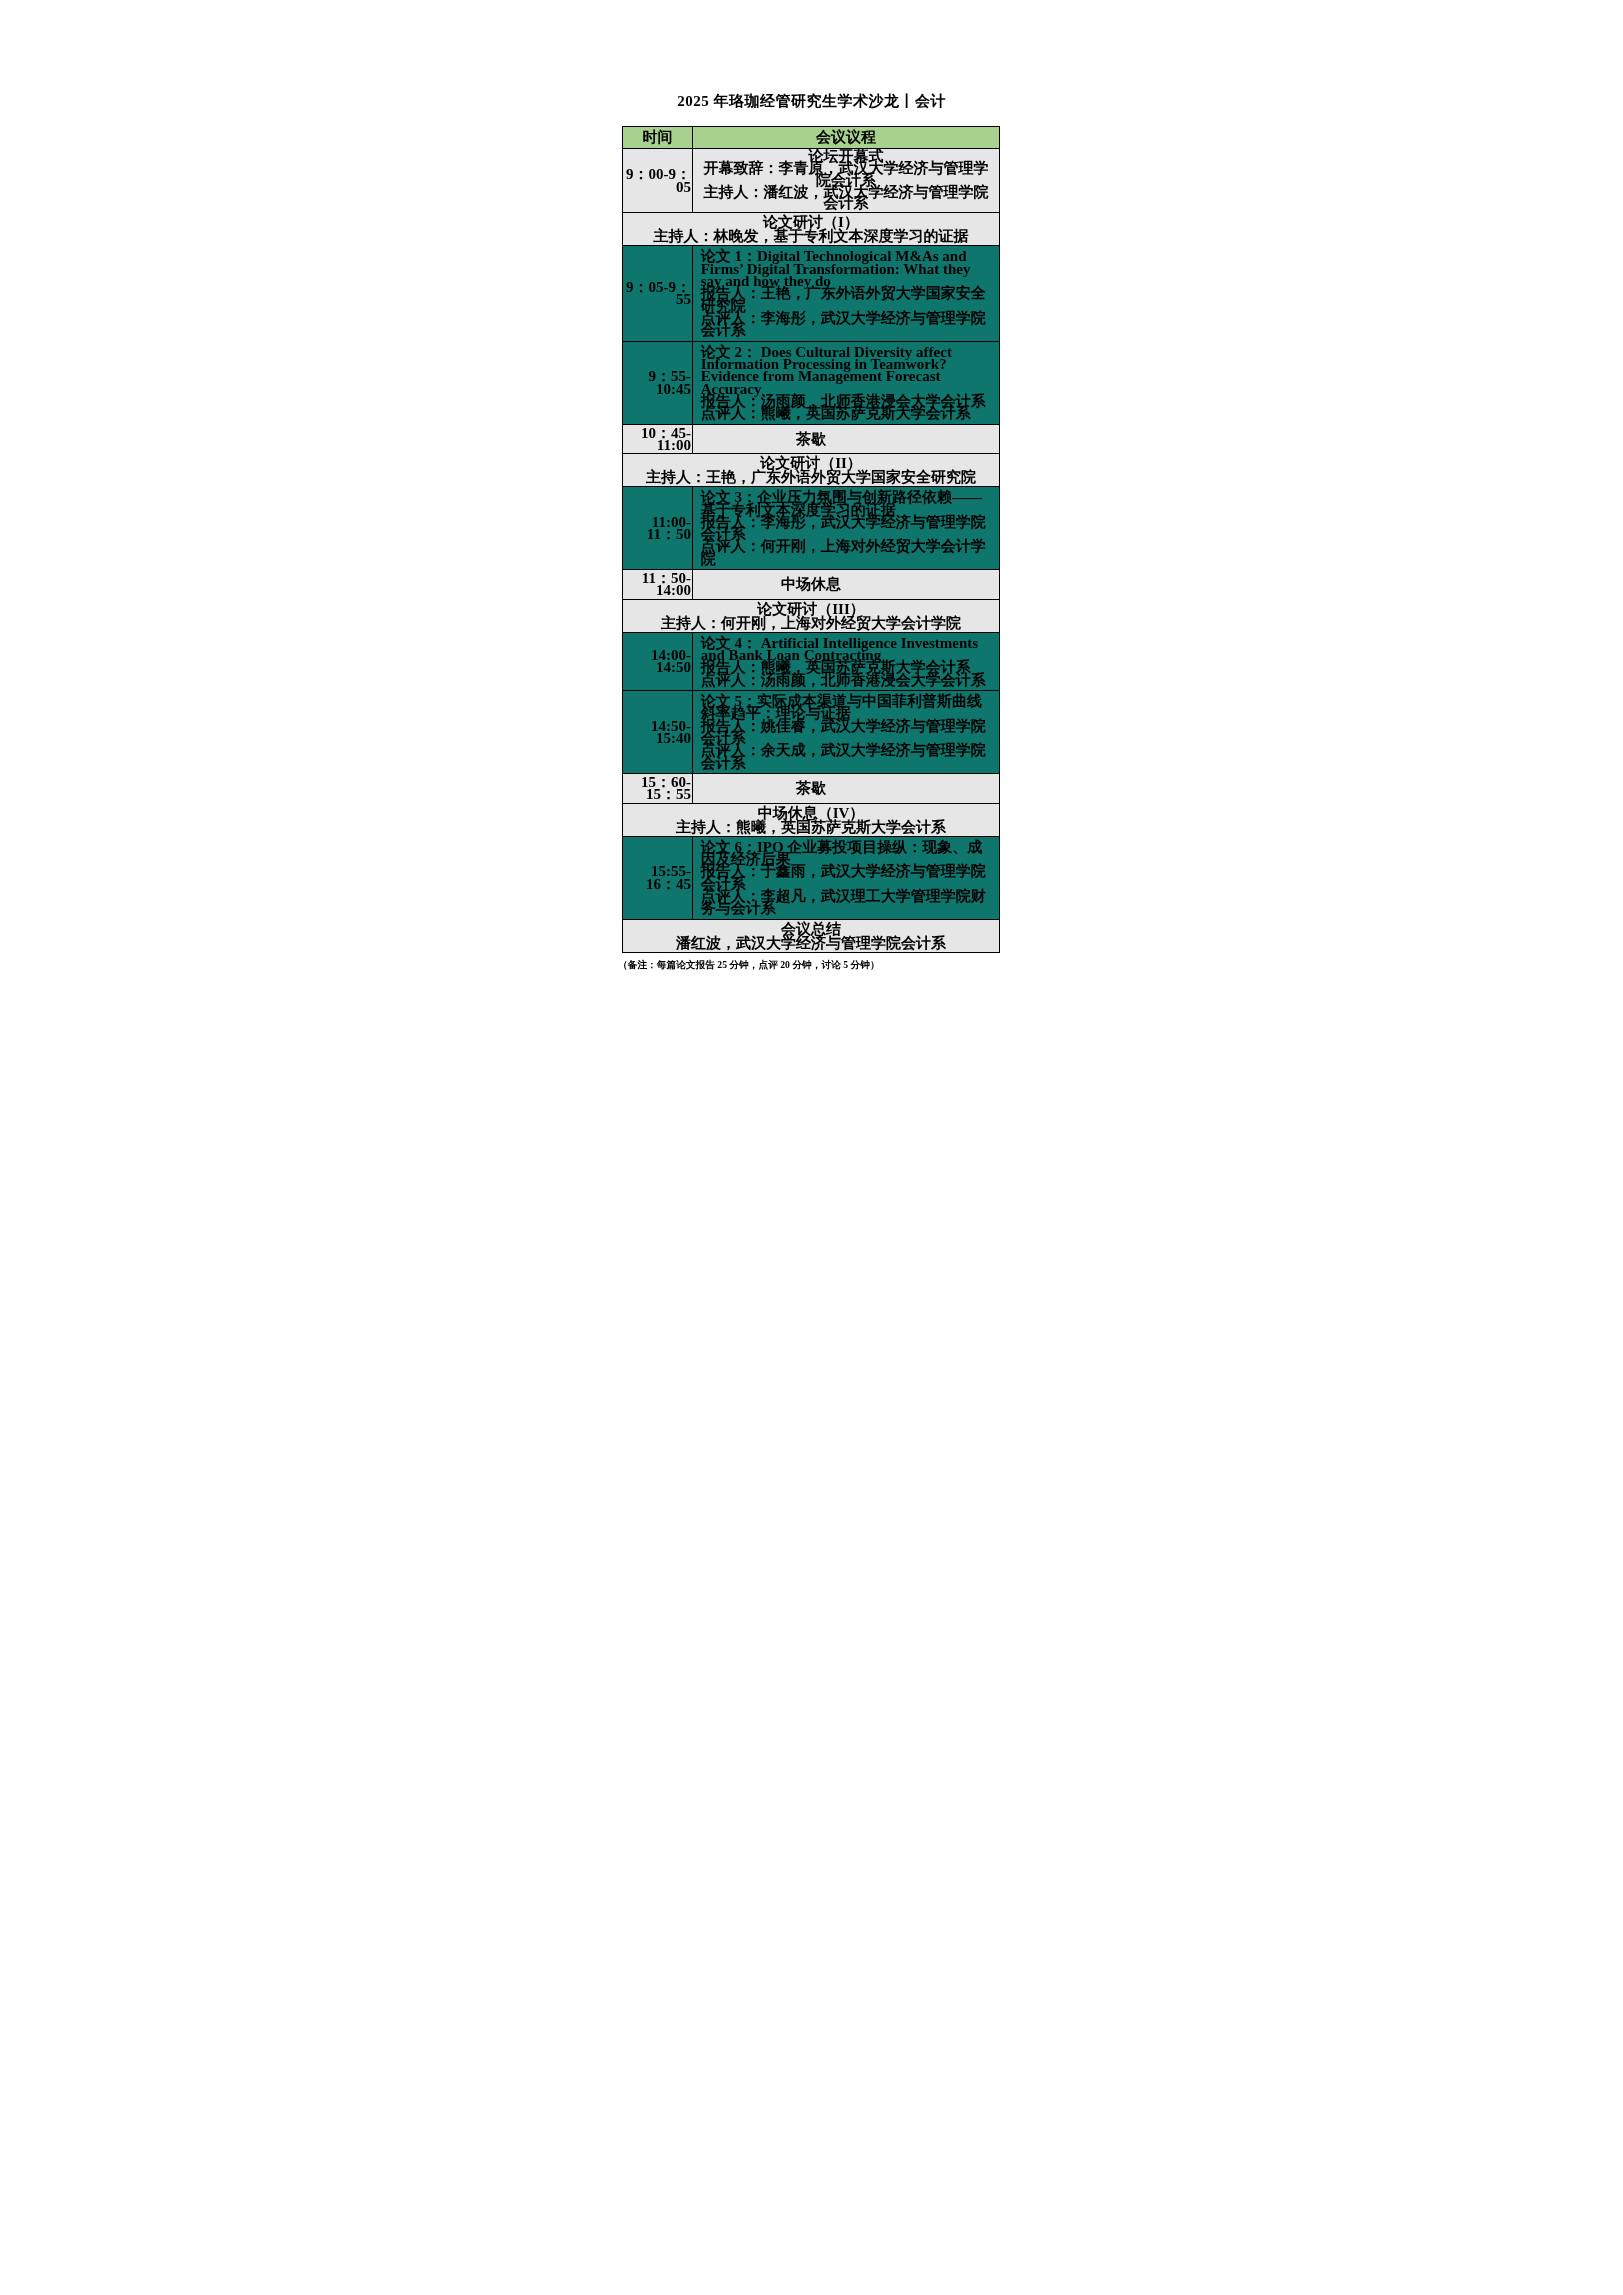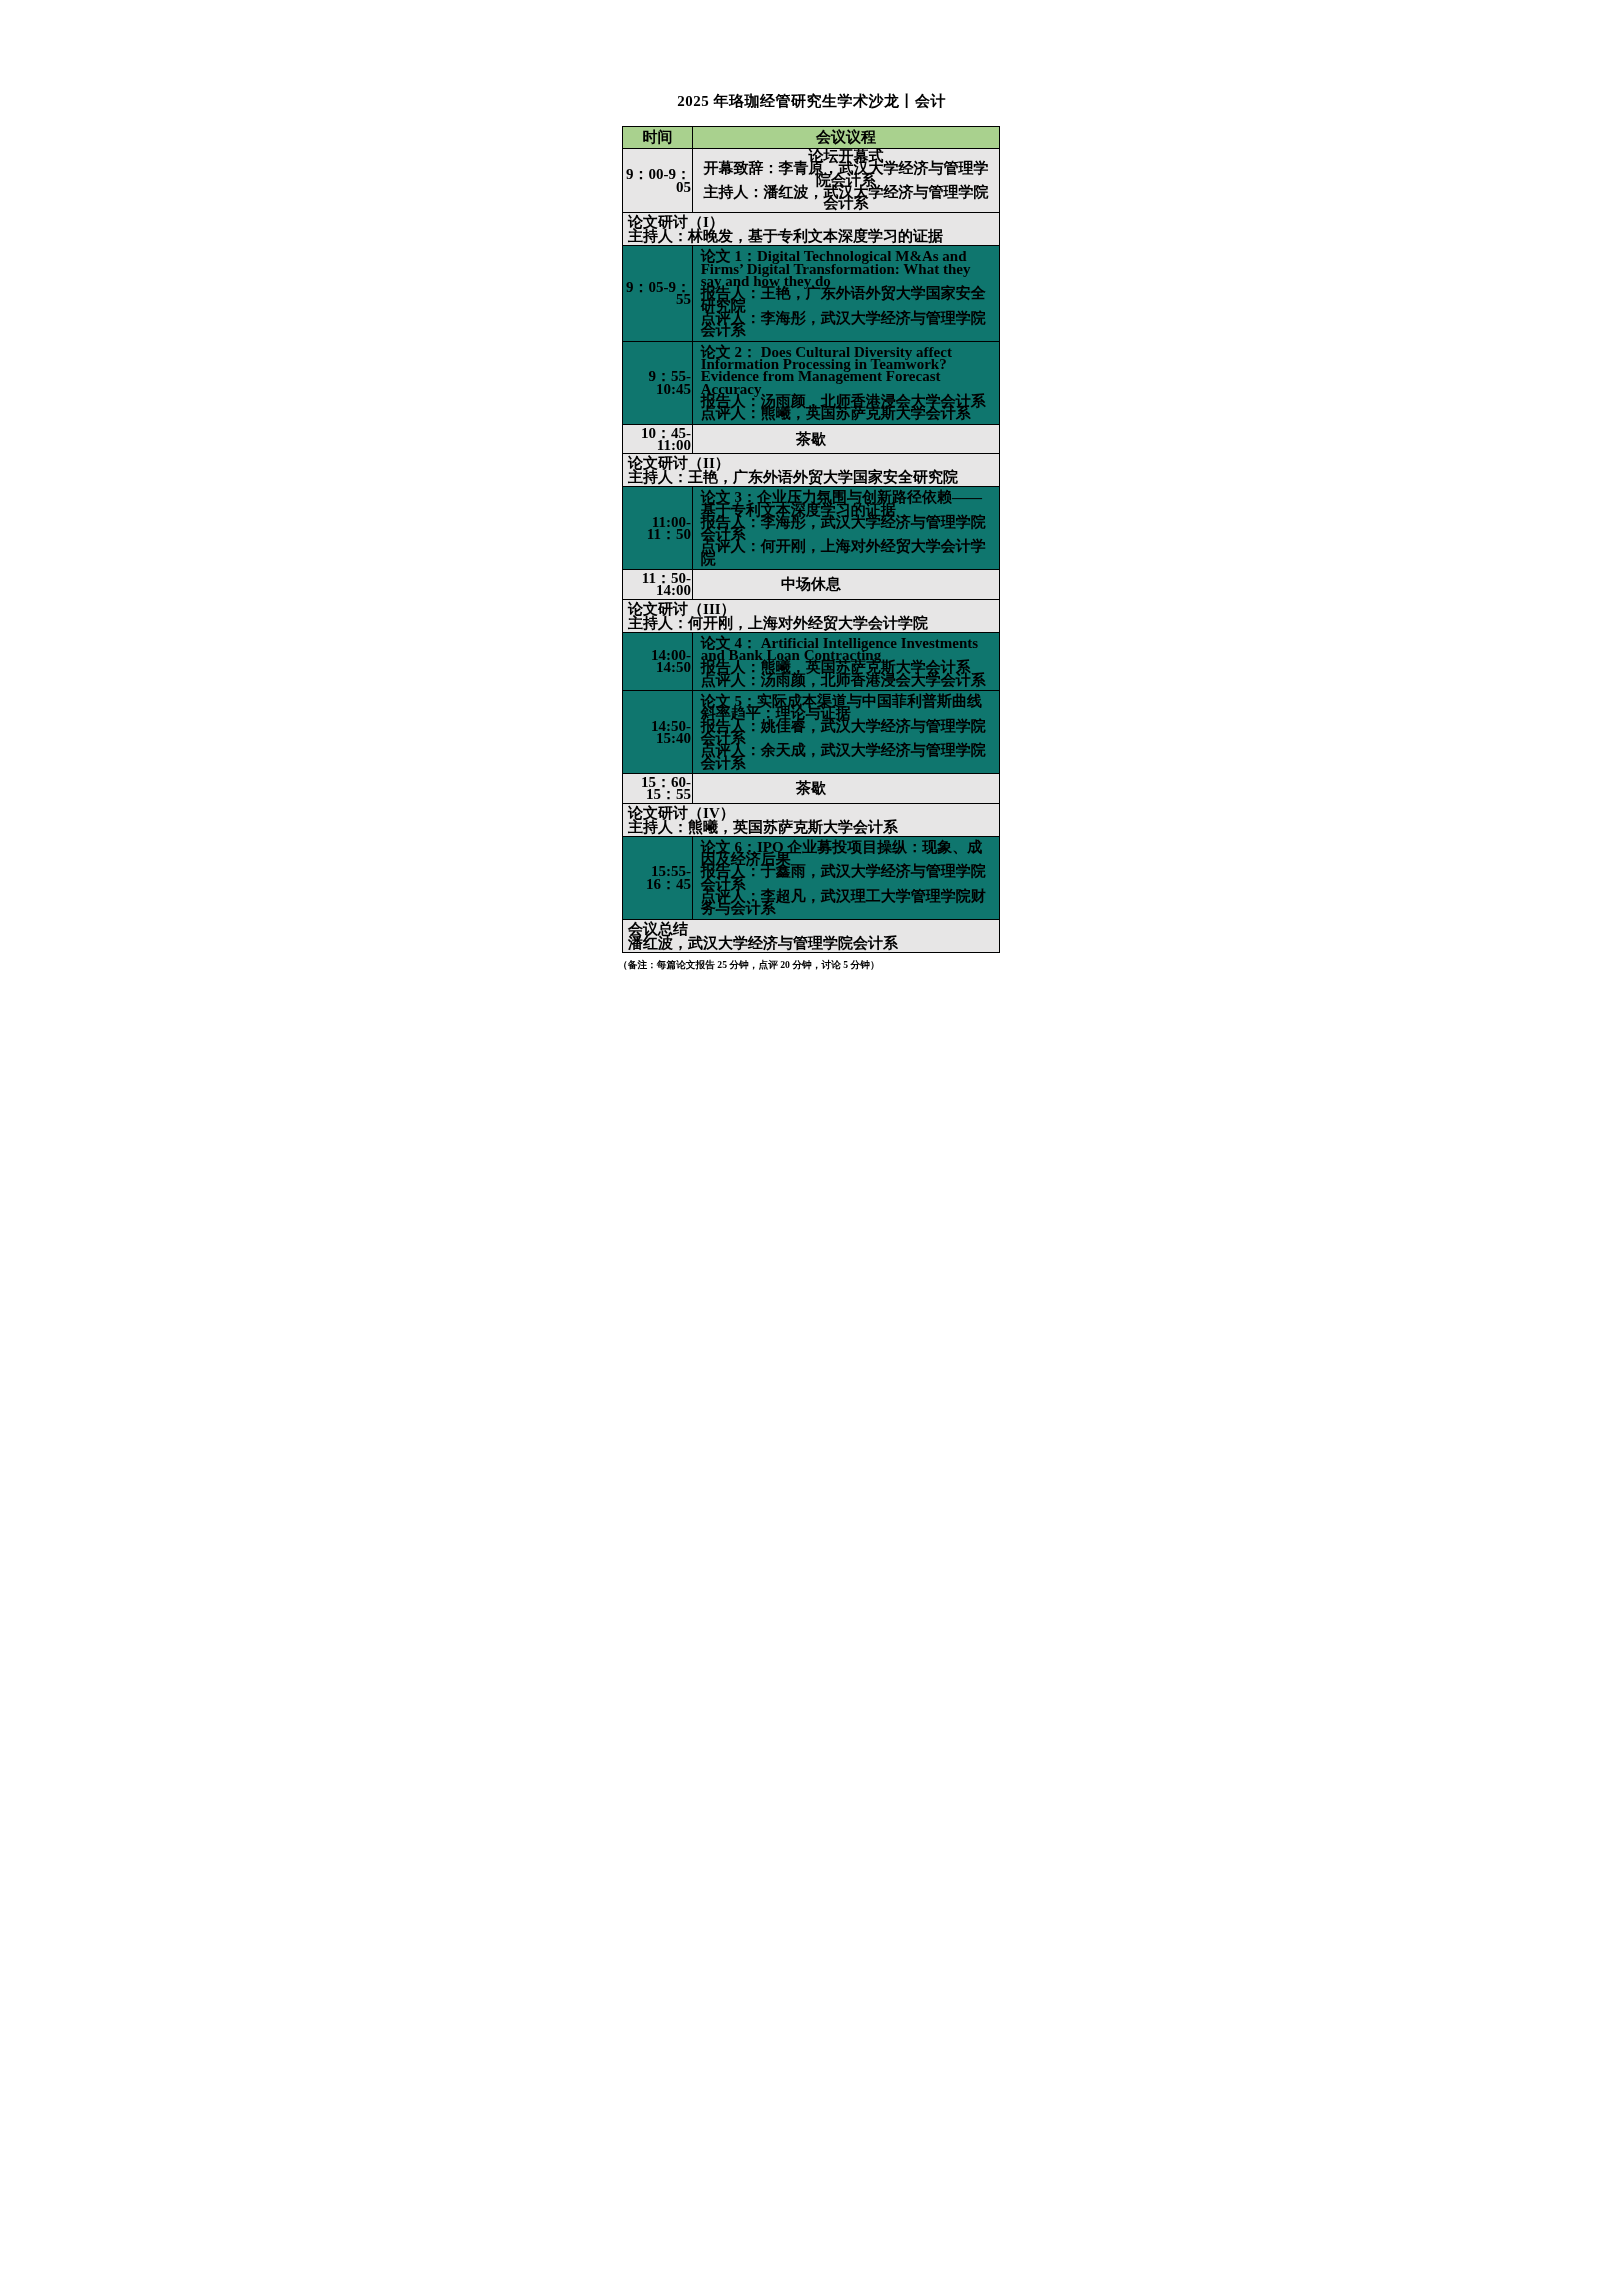--- a/index.html
+++ b/index.html
@@ -62,21 +62,21 @@
     text-align:right;
     padding:2px 1px;
     line-height:12.3px;
   }
   td.agenda-cell{padding:2.6px 7.2px;}
   td.agenda-cell .line{line-height:12.3px;}
   
   tr.opening td.agenda-cell{text-align:center;padding:2px 5.1px;}
   tr.opening td.agenda-cell .line{line-height:11.8px;}
   
-  td.merged-cell{padding:2px 5.1px;}
+  td.merged-cell{text-align:center;padding:2px 5.1px;}
   td.merged-cell .line{line-height:14px;}
   
   tr.break td.agenda-cell{text-align:center;padding:3.1px 5.1px;padding-right:75px;}
   
   tr.paper td.agenda-cell{text-align:left;padding:4.1px 7.2px 4.1px 7.7px;}
   .note-line{
     width:409px;
     margin:5.1px 0 0 77px;
     font-size:9.7px;
     line-height:14.3px;
@@ -179,21 +179,21 @@
           </td>
         </tr>
         <tr class="break shade-gray">
           <td class="time-cell">15：60-15：55</td>
           <td class="agenda-cell">
             <div class="line">茶歇</div>
           </td>
         </tr>
         <tr class="section shade-gray">
           <td colspan="2" class="merged-cell">
-            <div class="line">论文研讨（IV）</div>
+            <div class="line">中场休息（IV）</div>
             <div class="line">主持人：熊曦，英国苏萨克斯大学会计系</div>
           </td>
         </tr>
         <tr class="paper shade-white">
           <td class="time-cell">15:55-16：45</td>
           <td class="agenda-cell">
             <div class="line">论文 6：IPO 企业募投项目操纵：现象、成因及经济后果</div>
             <div class="line">报告人：于鑫雨，武汉大学经济与管理学院会计系</div>
             <div class="line">点评人：李超凡，武汉理工大学管理学院财务与会计系</div>
           </td>

